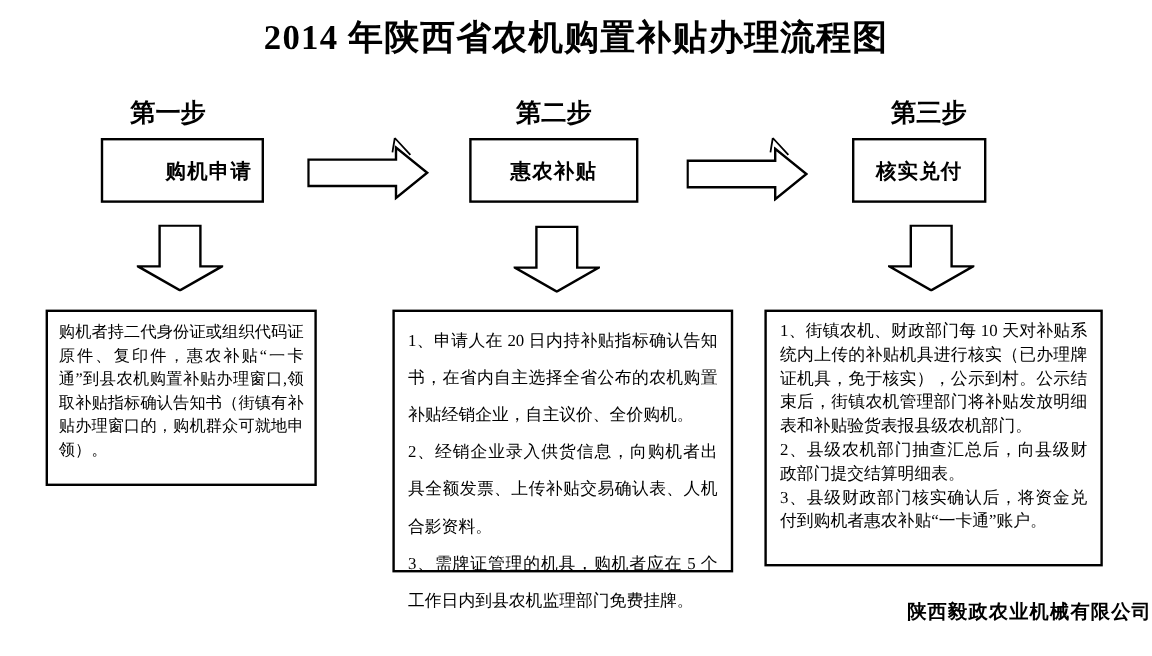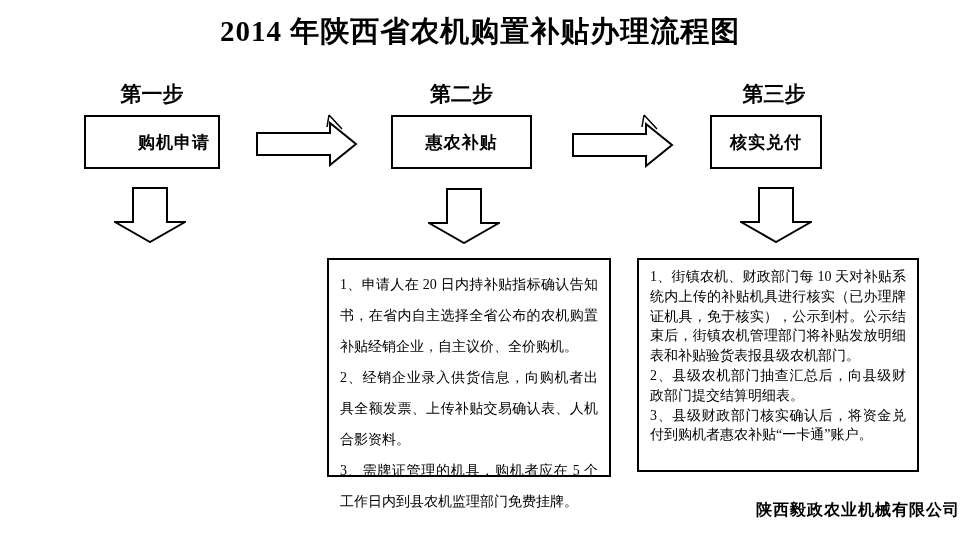--- a/index.html
+++ b/index.html
@@ -70,21 +70,21 @@
     letter-spacing: 1px;
   }
 </style>
 </head>
 <body>
 
 <div class="canvas">
 
   <h1 class="title">2014 年陕西省农机购置补贴办理流程图</h1>
 
-  <div class="step-label" style="left:84px; width:136px;">第一步</div>
+  <div class="step-label" style="left:72px; width:136px;">第一步</div>
   <div class="step-label" style="left:391px; width:141px;">第二步</div>
   <div class="step-label" style="left:710px; width:128px;">第三步</div>
 
   <div class="step-box" style="left:84px; width:136px;padding-left:44px;">
     <span>购机申请</span>
   </div>
   <div class="step-box" style="left:391px; width:141px;">
     <span>惠农补贴</span>
   </div>
   <div class="step-box" style="left:710px; width:112px;">
@@ -108,20 +108,23 @@
   <svg class="arrow" style="left:114px; top:187px;" width="72" height="56" viewBox="0 0 72 56">
     <polygon points="19,1 53,1 53,35 71,35 36,55 1,35 19,35" fill="#ffffff" stroke="#000000" stroke-width="2" stroke-linejoin="miter"></polygon>
   </svg>
   <svg class="arrow" style="left:428px; top:188px;" width="72" height="56" viewBox="0 0 72 56">
     <polygon points="19,1 53,1 53,35 71,35 36,55 1,35 19,35" fill="#ffffff" stroke="#000000" stroke-width="2" stroke-linejoin="miter"></polygon>
   </svg>
   <svg class="arrow" style="left:740px; top:187px;" width="72" height="56" viewBox="0 0 72 56">
     <polygon points="19,1 53,1 53,35 71,35 36,55 1,35 19,35" fill="#ffffff" stroke="#000000" stroke-width="2" stroke-linejoin="miter"></polygon>
   </svg>
 
+  <div class="detail-box" id="detail-1">
+    <p class="detail-item">购机者持二代身份证或组织代码证原件、复印件，惠农补贴“一卡通”到县农机购置补贴办理窗口,领取补贴指标确认告知书（街镇有补贴办理窗口的，购机群众可就地申领）。</p>
+  </div>
 
   <div class="detail-box" id="detail-2">
     <p class="detail-item">1、申请人在 20 日内持补贴指标确认告知书，在省内自主选择全省公布的农机购置补贴经销企业，自主议价、全价购机。</p>
     <p class="detail-item">2、经销企业录入供货信息，向购机者出具全额发票、上传补贴交易确认表、人机合影资料。</p>
     <p class="detail-item">3、需牌证管理的机具，购机者应在 5 个工作日内到县农机监理部门免费挂牌。</p>
   </div>
 
   <div class="detail-box" id="detail-3">
     <p class="detail-item">1、街镇农机、财政部门每 10 天对补贴系统内上传的补贴机具进行核实（已办理牌证机具，免于核实），公示到村。公示结束后，街镇农机管理部门将补贴发放明细表和补贴验货表报县级农机部门。</p>
     <p class="detail-item">2、县级农机部门抽查汇总后，向县级财政部门提交结算明细表。</p>

